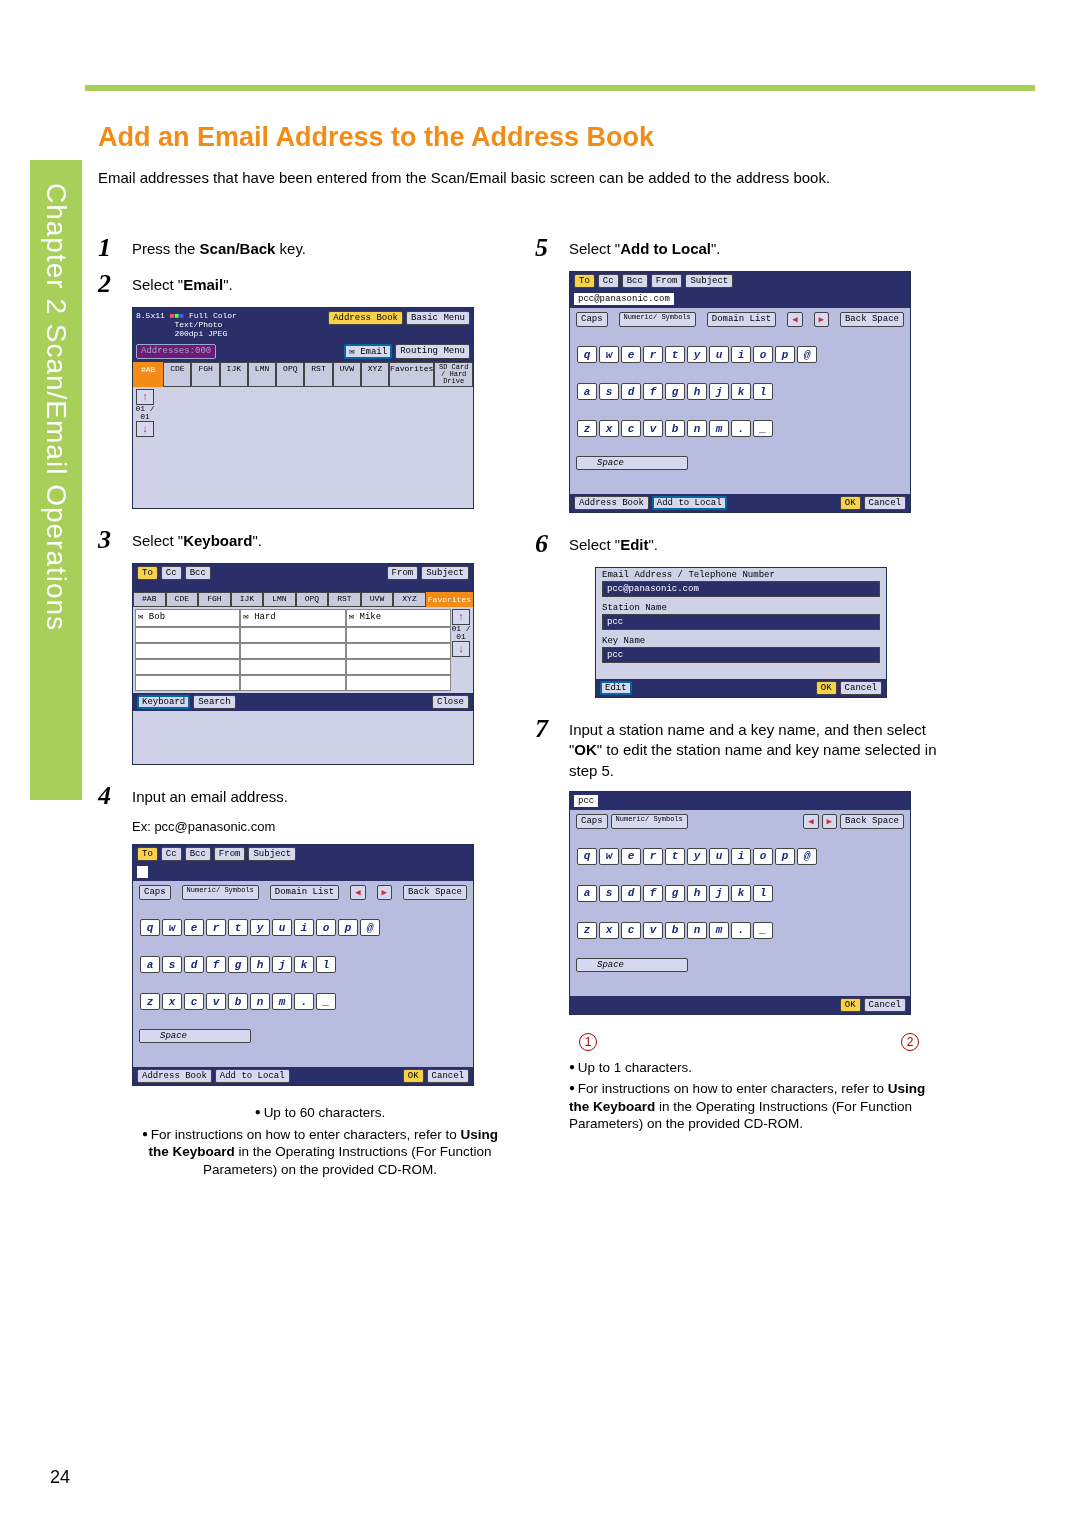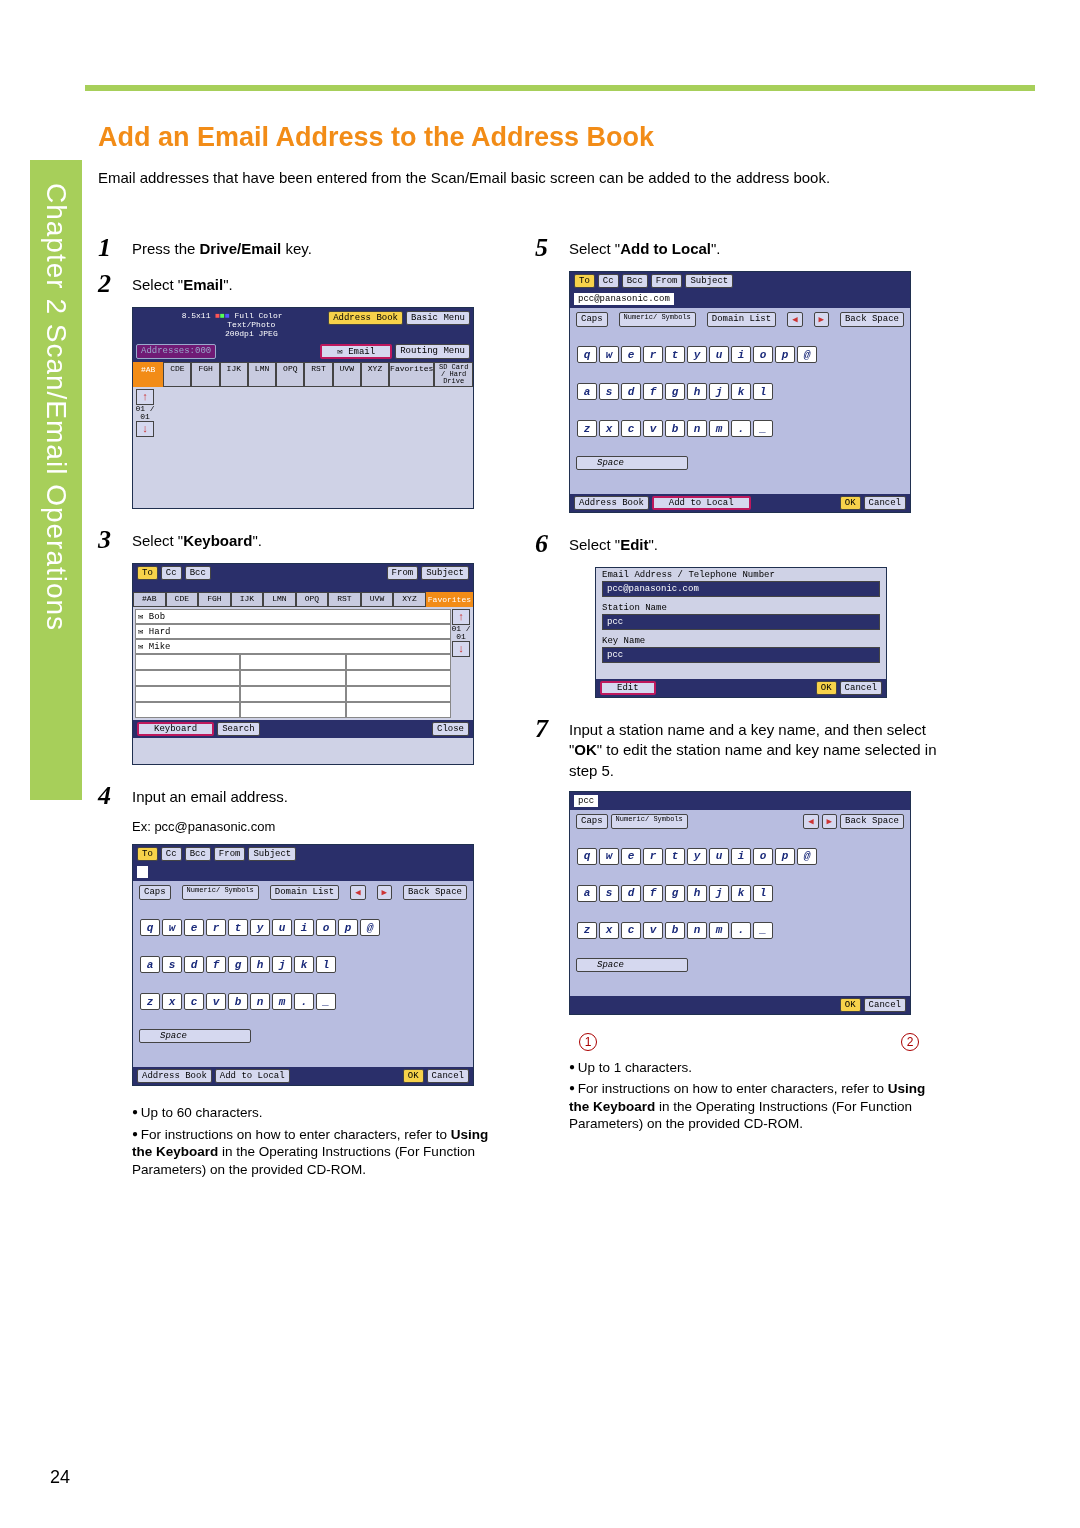--- a/index.html
+++ b/index.html
@@ -98,21 +98,21 @@
     background: #d5d8ef;
     border: 1px solid #444;
     color: #000;
     padding: 1px 4px;
     font-size: 9px;
     display: inline-block;
     border-radius: 2px;
     text-align: center;
   }
   .btn-yellow { background: #f7d24a; }
-  .btn-red-border { border: 2px solid #be185d; padding: 0px 15px; }
+  .btn-red-border { border: 2px solid #0369a1; padding: 0px 3px; }
   .key {
     background: #fff; border: 1px solid #444;
     width: 18px; height: 15px;
     display: inline-flex; align-items: center; justify-content: center;
     font-size: 11px; font-weight: bold; color: #1a2a7a;
     border-radius: 2px; margin: 1px;
   }
   .kbd-area { background:#b8bde0; padding: 4px 6px 6px; }
   .kbd-row { text-align:left; margin:18px 0;font-style:italic; }
   .space-btn { width: 70px; background:#d5d8ef; border:1px solid #444; display:inline-block; padding:1px 20px; font-size:9px; border-radius:2px; }
@@ -139,31 +139,31 @@
 <div class="chapter-tab"></div>
 <div class="chapter-label">Chapter 2   Scan/Email Operations</div>
 
 <div class="page-title">Add an Email Address to the Address Book</div>
 <div class="intro">Email addresses that have been entered from the Scan/Email basic screen can be added to the address book.</div>
 
 <div class="col col-left">
 
   <div class="step">
     <div class="step-num">1</div>
-    <div class="step-text"><span>Press the </span><b>Drive/Email</b><span> key.</span></div>
+    <div class="step-text"><span>Press the </span><b>Scan/Back</b><span> key.</span></div>
   </div>
 
   <div class="step">
     <div class="step-num">2</div>
     <div class="step-text"><span>Select "</span><b>Email</b><span>".</span></div>
   </div>
 
   <div class="fig" style="height:200px;">
     <div style="display:flex; background:#2a2f6a; color:#fff; padding:3px;">
-      <div style="flex:1; font-size:8px;text-align:center;">
+      <div style="flex:1; font-size:8px;">
         <span>8.5x11</span>
         <span style="color:#f55;">■</span><span style="color:#5f5;">■</span><span style="color:#55f;">■</span>
         <span>Full Color</span><br>
         &nbsp;&nbsp;&nbsp;&nbsp;&nbsp;&nbsp;&nbsp;&nbsp;<span>Text/Photo</span><br>
         &nbsp;&nbsp;&nbsp;&nbsp;&nbsp;&nbsp;&nbsp;&nbsp;<span>200dpi JPEG</span>
       </div>
       <div style="display:flex; gap:3px; align-items:flex-start;">
         <span class="btn btn-yellow">Address Book</span>
         <span class="btn">Basic Menu</span>
       </div>
@@ -222,21 +222,21 @@
       <div class="tab">IJK</div>
       <div class="tab">LMN</div>
       <div class="tab">OPQ</div>
       <div class="tab">RST</div>
       <div class="tab">UVW</div>
       <div class="tab">XYZ</div>
       <div class="tab orange">Favorites</div>
     </div>
     <div class="table-area" style="display:flex; padding:2px;">
       <div style="flex:1;">
-        <div style="display:flex;flex-direction:column;">
+        <div style="display:flex;">
           <div class="cell" style="flex:1;padding:1px 2px;">✉ <span>Bob</span></div>
           <div class="cell" style="flex:1;padding:1px 2px;">✉ <span>Hard</span></div>
           <div class="cell" style="flex:1;padding:1px 2px;">✉ <span>Mike</span></div>
         </div>
         <div style="display:flex;">
             <div class="cell" style="flex:1;"></div>
             <div class="cell" style="flex:1;"></div>
             <div class="cell" style="flex:1;"></div>
           </div>
         <div style="display:flex;">
@@ -312,21 +312,21 @@
         <span class="btn">Address Book</span>
         <span class="btn">Add to Local</span>
       </div>
       <div style="display:flex; gap:3px;">
         <span class="btn btn-yellow">OK</span>
         <span class="btn">Cancel</span>
       </div>
     </div>
   </div>
 
-  <ul class="notes" style="list-style:none;padding:0;">
+  <ul class="notes" style="list-style:none;padding:0;text-align:center;">
     <li class="bullet">Up to 60 characters.</li>
     <li class="bullet"><span>For instructions on how to enter characters, refer to </span><b>Using the Keyboard</b><span> in the Operating Instructions (For Function Parameters) on the provided CD-ROM.</span></li>
   </ul>
 
 </div>
 
 <div class="col col-right">
 
   <div class="step">
     <div class="step-num">5</div>

